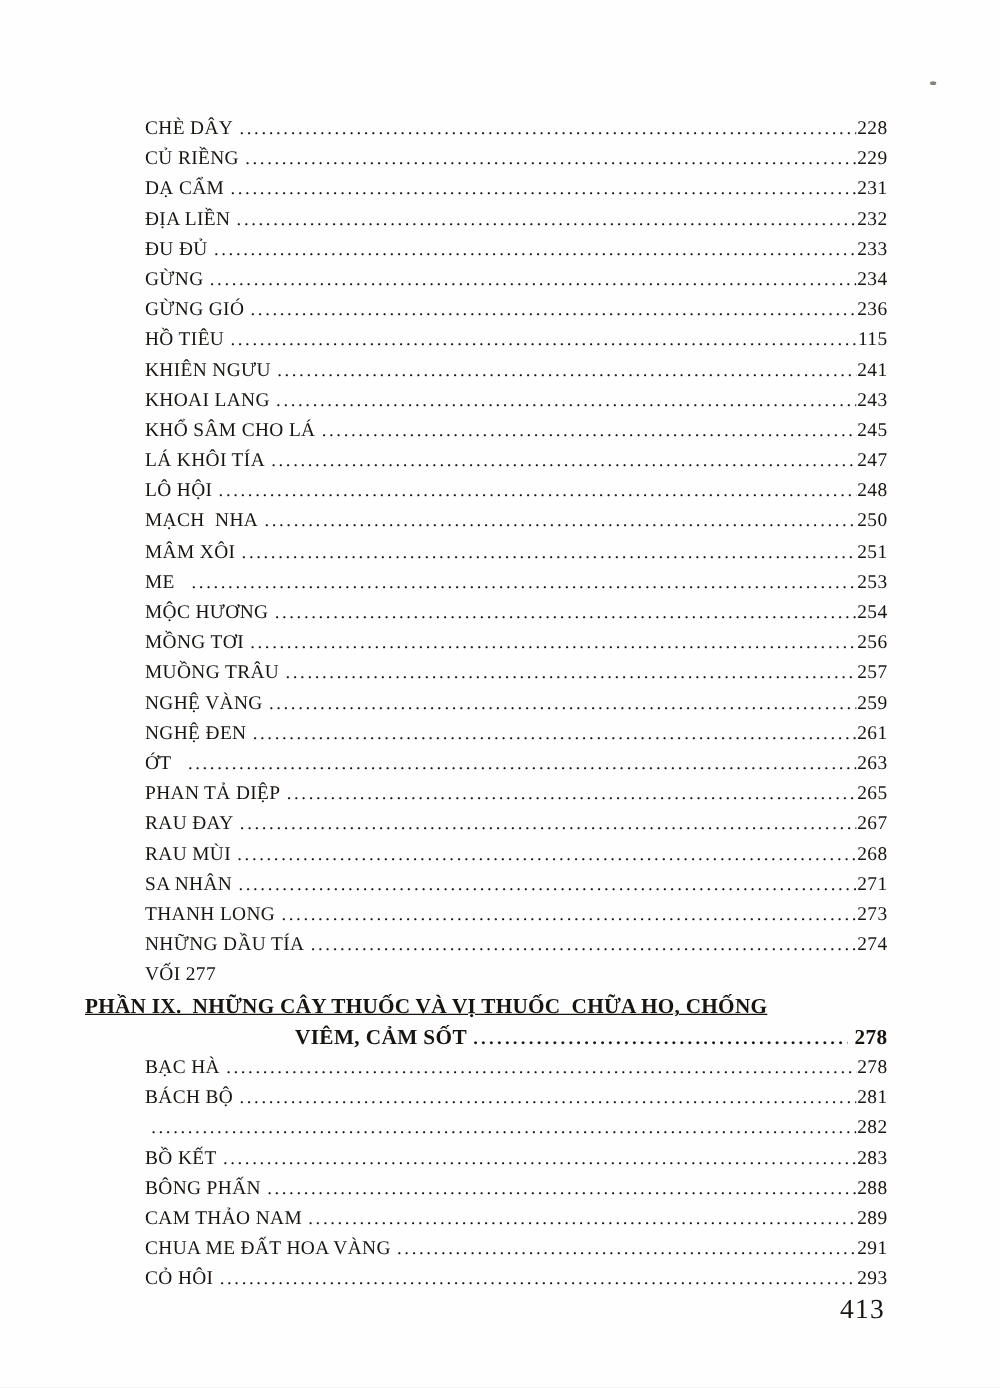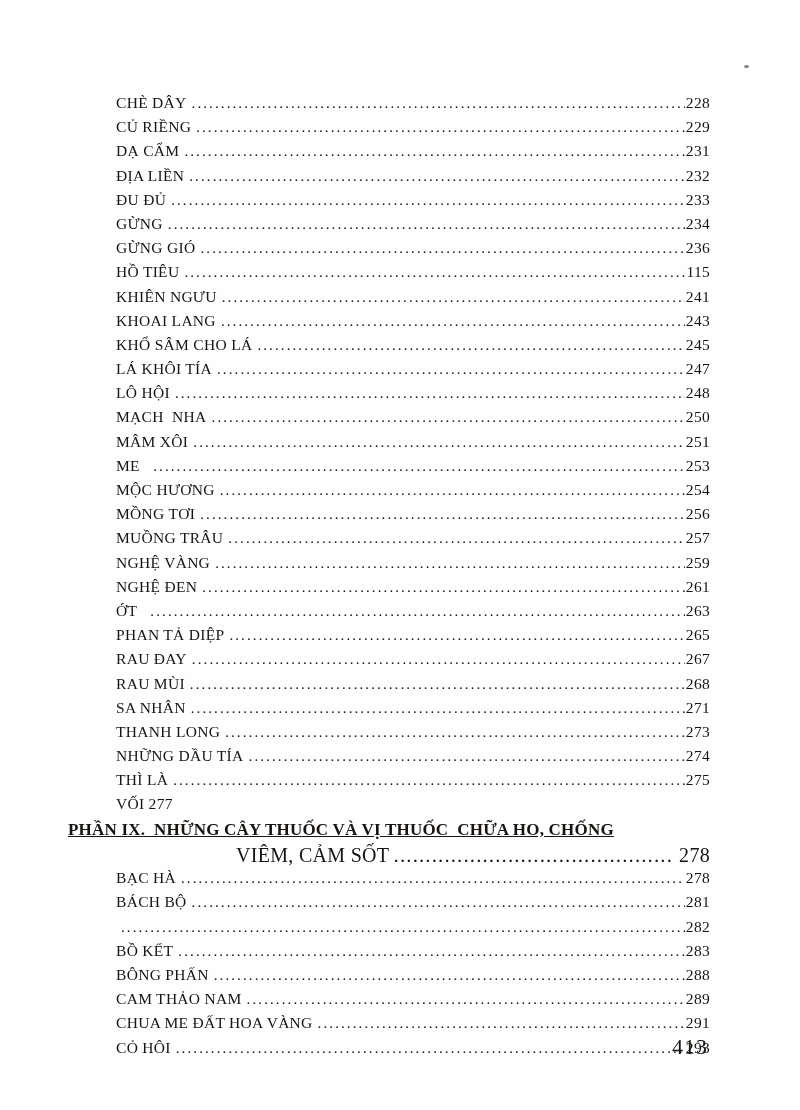--- a/index.html
+++ b/index.html
@@ -57,22 +57,22 @@
     height: 24.8px;
     font-weight: bold;
     font-size: 17px;
     letter-spacing: 0.2px;
     white-space: pre;
     text-decoration: underline;
   }
   .sec-line2 {
     margin-left: 120px;
     height: 24.8px;
-    font-weight: normal;
-    font-size: 20px;
+    font-weight: bold;
+    font-size: 17px;
   }
   .sec-line2 .leader::after {
     font-weight: bold;
     letter-spacing: 2.6px;
   }
   .footer {
     position: absolute;
     top: 1034px;
     right: 92px;
     font-size: 22px;
@@ -115,21 +115,20 @@
       <div class="row"><span class="title">MUỒNG TRÂU</span><span class="leader"></span><span class="pagenum">257</span></div>
       <div class="row"><span class="title">NGHỆ VÀNG</span><span class="leader"></span><span class="pagenum">259</span></div>
       <div class="row"><span class="title">NGHỆ ĐEN</span><span class="leader"></span><span class="pagenum">261</span></div>
       <div class="row"><span class="title">ỚT  </span><span class="leader"></span><span class="pagenum">263</span></div>
       <div class="row"><span class="title">PHAN TẢ DIỆP</span><span class="leader"></span><span class="pagenum">265</span></div>
       <div class="row"><span class="title">RAU ĐAY</span><span class="leader"></span><span class="pagenum">267</span></div>
       <div class="row"><span class="title">RAU MÙI</span><span class="leader"></span><span class="pagenum">268</span></div>
       <div class="row"><span class="title">SA NHÂN</span><span class="leader"></span><span class="pagenum">271</span></div>
       <div class="row"><span class="title">THANH LONG</span><span class="leader"></span><span class="pagenum">273</span></div>
       <div class="row"><span class="title">NHỮNG DẦU TÍA</span><span class="leader"></span><span class="pagenum">274</span></div>
-      <div class="row"><span class="title">THÌ LÀ</span><span class="leader"></span><span class="pagenum">275</span></div>
       <div class="row"><span class="title">VỐI 277</span></div>
       <div class="sec-line1">PHẦN IX.  NHỮNG CÂY THUỐC VÀ VỊ THUỐC  CHỮA HO, CHỐNG</div>
       <div class="row sec-line2"><span class="title">VIÊM, CẢM SỐT</span><span class="leader"></span><span class="pagenum"> 278</span></div>
       <div class="row"><span class="title">BẠC HÀ</span><span class="leader"></span><span class="pagenum">278</span></div>
       <div class="row"><span class="title">BÁCH BỘ</span><span class="leader"></span><span class="pagenum">281</span></div>
       <div class="row"><span class="leader"></span><span class="pagenum">282</span></div>
       <div class="row"><span class="title">BỒ KẾT</span><span class="leader"></span><span class="pagenum">283</span></div>
       <div class="row"><span class="title">BÔNG PHẤN</span><span class="leader"></span><span class="pagenum">288</span></div>
       <div class="row"><span class="title">CAM THẢO NAM</span><span class="leader"></span><span class="pagenum">289</span></div>
       <div class="row"><span class="title">CHUA ME ĐẤT HOA VÀNG</span><span class="leader"></span><span class="pagenum">291</span></div>

